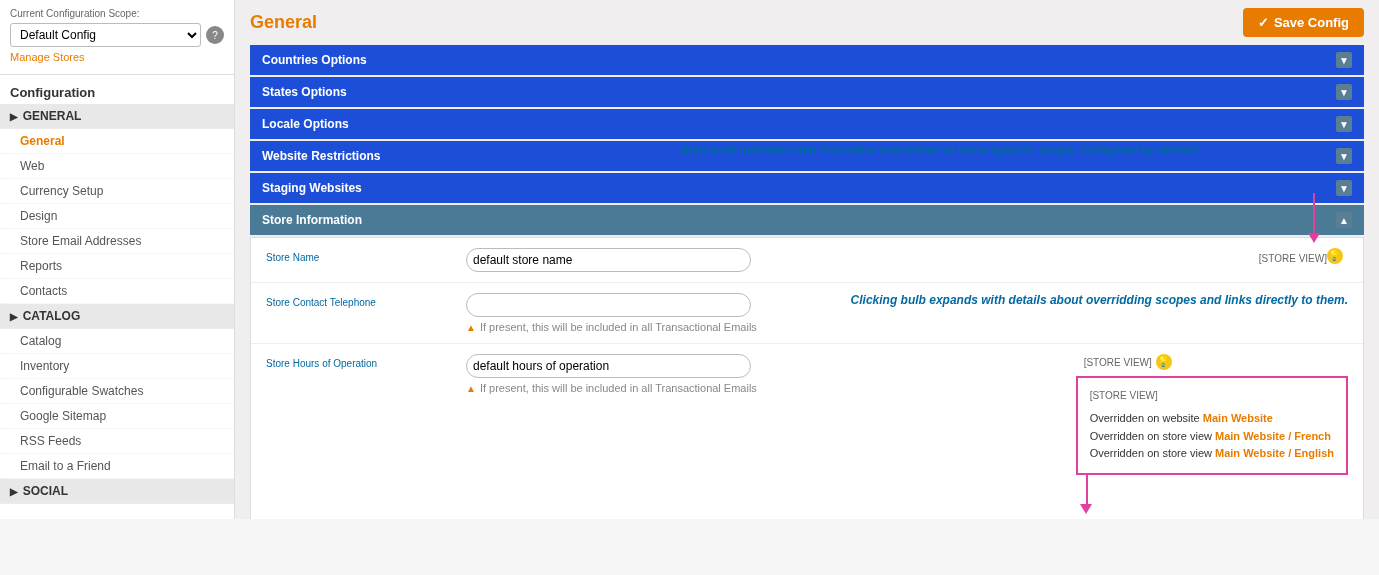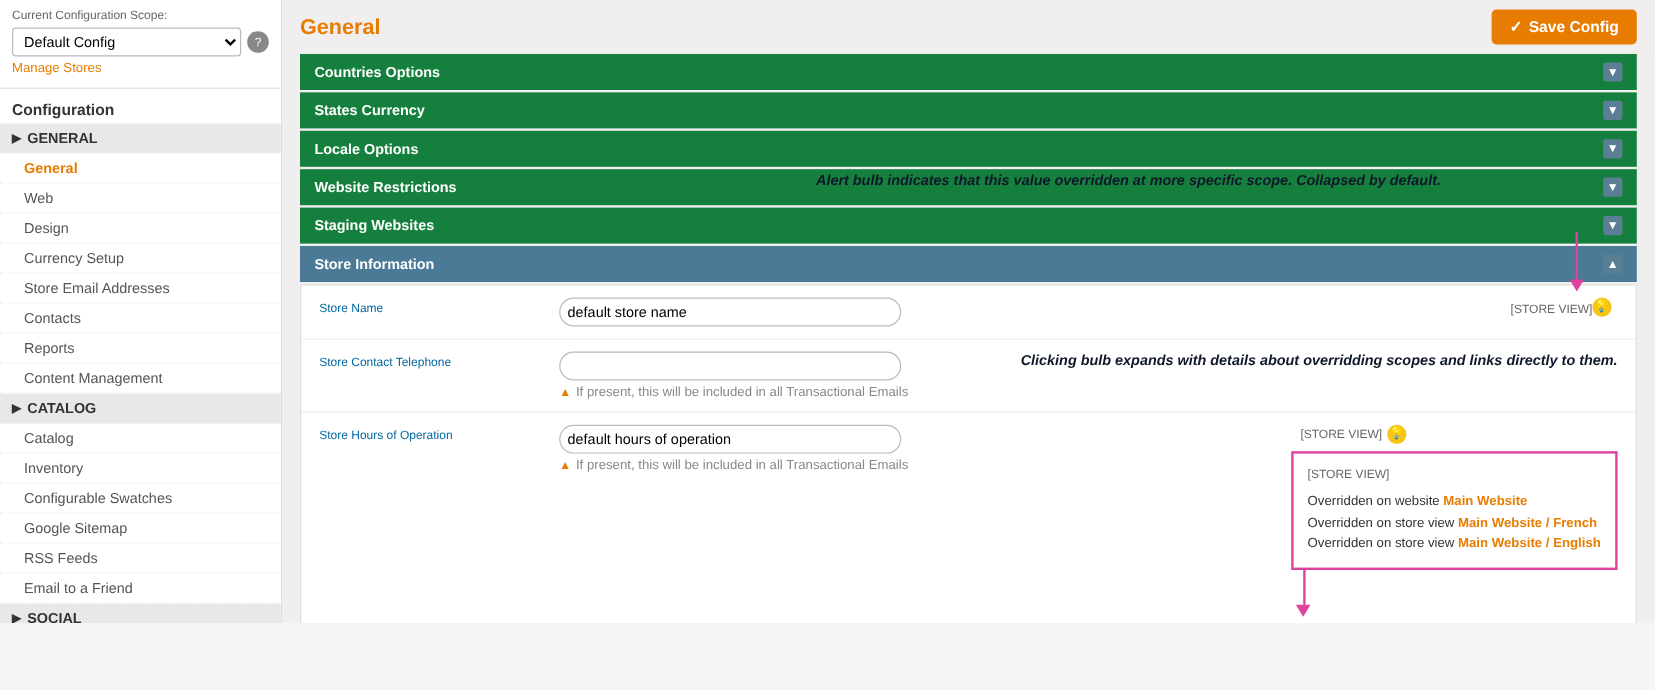--- a/index.html
+++ b/index.html
@@ -116,21 +116,21 @@
       align-items: center;
       gap: 5px;
     }
 
     .config-area {
       padding: 0 15px 15px;
     }
 
     
     .section-bar {
-      background: #15803d;
+      background: #1d4ed8;
       color: #fff;
       padding: 7px 12px;
       font-size: 12px;
       font-weight: bold;
       margin-bottom: 2px;
       display: flex;
       justify-content: space-between;
       align-items: center;
       cursor: pointer;
     }
@@ -243,21 +243,21 @@
       margin-bottom: 6px;
     }
     .override-link {
       color: #e87c00;
       text-decoration: none;
       cursor: pointer;
       font-weight: bold;
     }
 
     .annotation-text {
-      color: #0f172a;
+      color: #0369a1;
       font-size: 12px;
       font-weight: bold;
       font-style: italic;
     }
   </style>
 </head>
 <body>
 
 <div class="layout">
 
@@ -275,26 +275,25 @@
 
     <div style="padding: 10px 10px 4px; font-weight: bold; font-size: 13px; color: #333;">Configuration</div>
 
     <div class="sidebar-item section-header-item">
       <span style="font-size:10px;">▶</span>
       <span>GENERAL</span>
     </div>
     <div>
       <div class="sidebar-item active">General</div>
       <div class="sidebar-item">Web</div>
+      <div class="sidebar-item">Currency Setup</div>
       <div class="sidebar-item">Design</div>
-      <div class="sidebar-item">Currency Setup</div>
       <div class="sidebar-item">Store Email Addresses</div>
+      <div class="sidebar-item">Reports</div>
       <div class="sidebar-item">Contacts</div>
-      <div class="sidebar-item">Reports</div>
-      <div class="sidebar-item">Content Management</div>
     </div>
 
     <div class="sidebar-item section-header-item">
       <span style="font-size:10px;">▶</span>
       <span>CATALOG</span>
     </div>
     <div>
       <div class="sidebar-item">Catalog</div>
       <div class="sidebar-item">Inventory</div>
       <div class="sidebar-item">Configurable Swatches</div>
@@ -318,21 +317,21 @@
       </button>
     </div>
 
     <div class="config-area">
 
       <div class="section-bar">
         <span>Countries Options</span>
         <div class="chevron">▼</div>
       </div>
       <div class="section-bar">
-        <span>States Currency</span>
+        <span>States Options</span>
         <div class="chevron">▼</div>
       </div>
       <div class="section-bar">
         <span>Locale Options</span>
         <div class="chevron">▼</div>
       </div>
 
       <div style="position:relative;">
         <div class="section-bar">
           <span>Website Restrictions</span>

